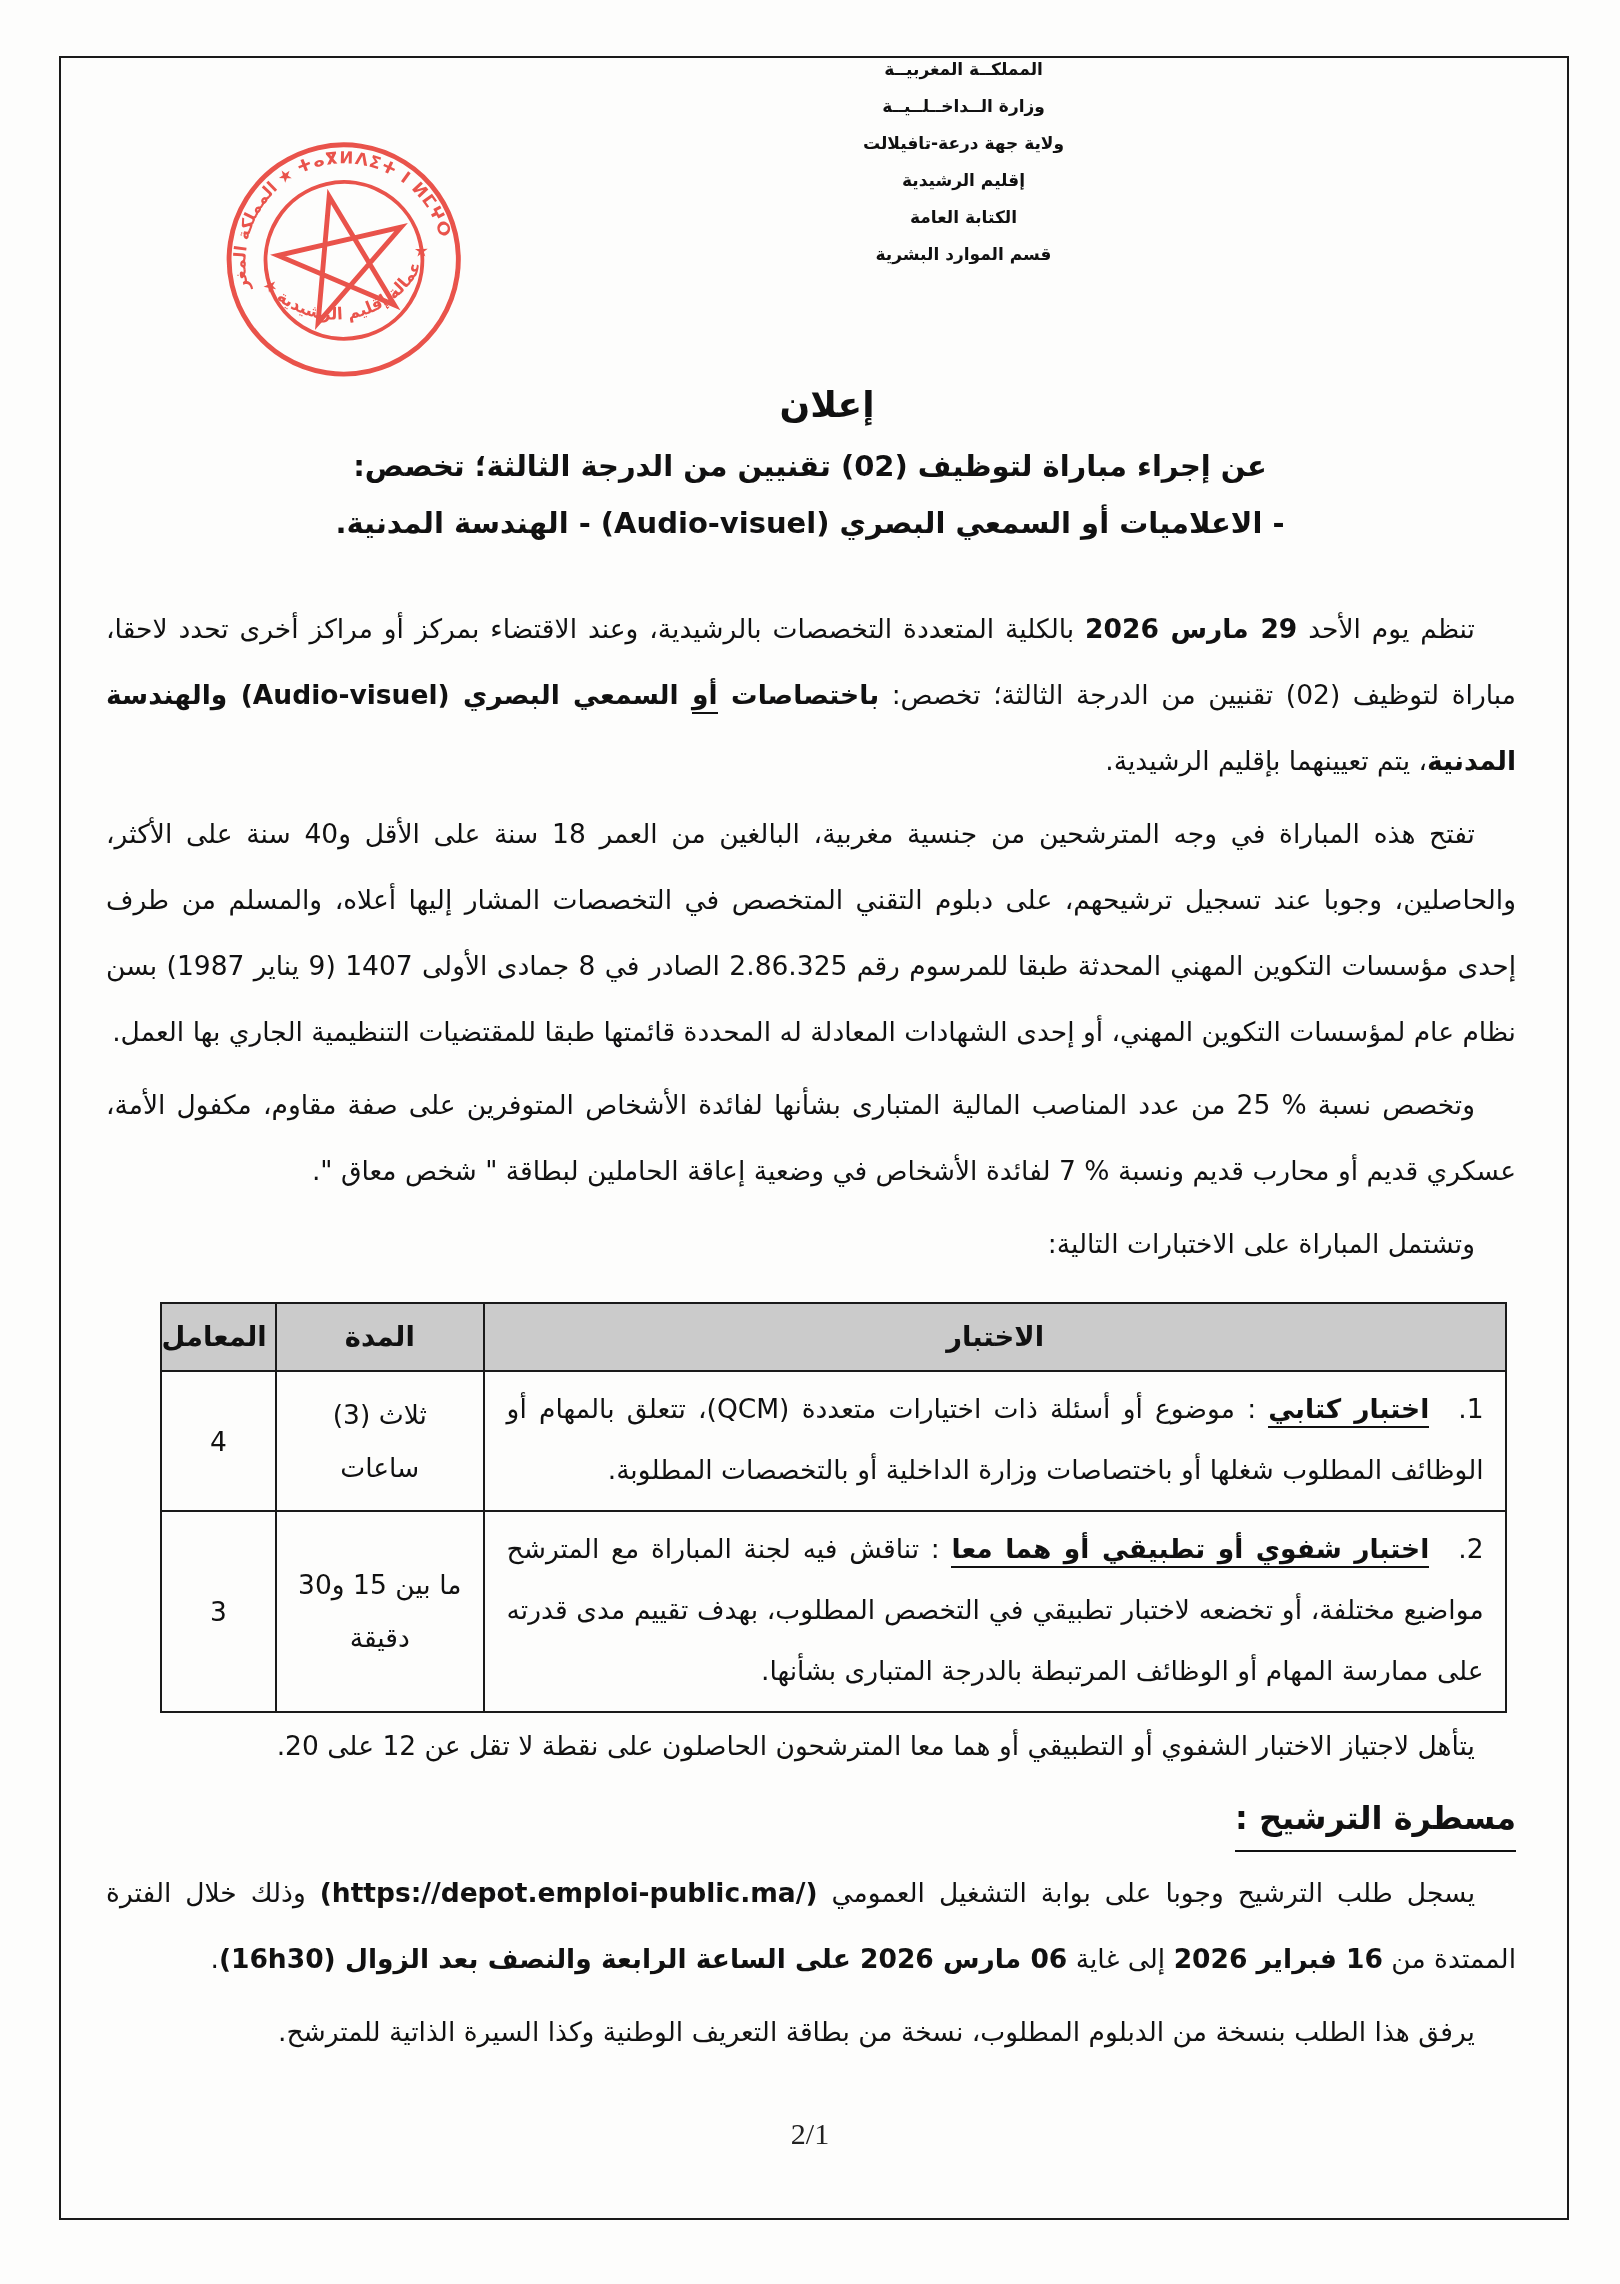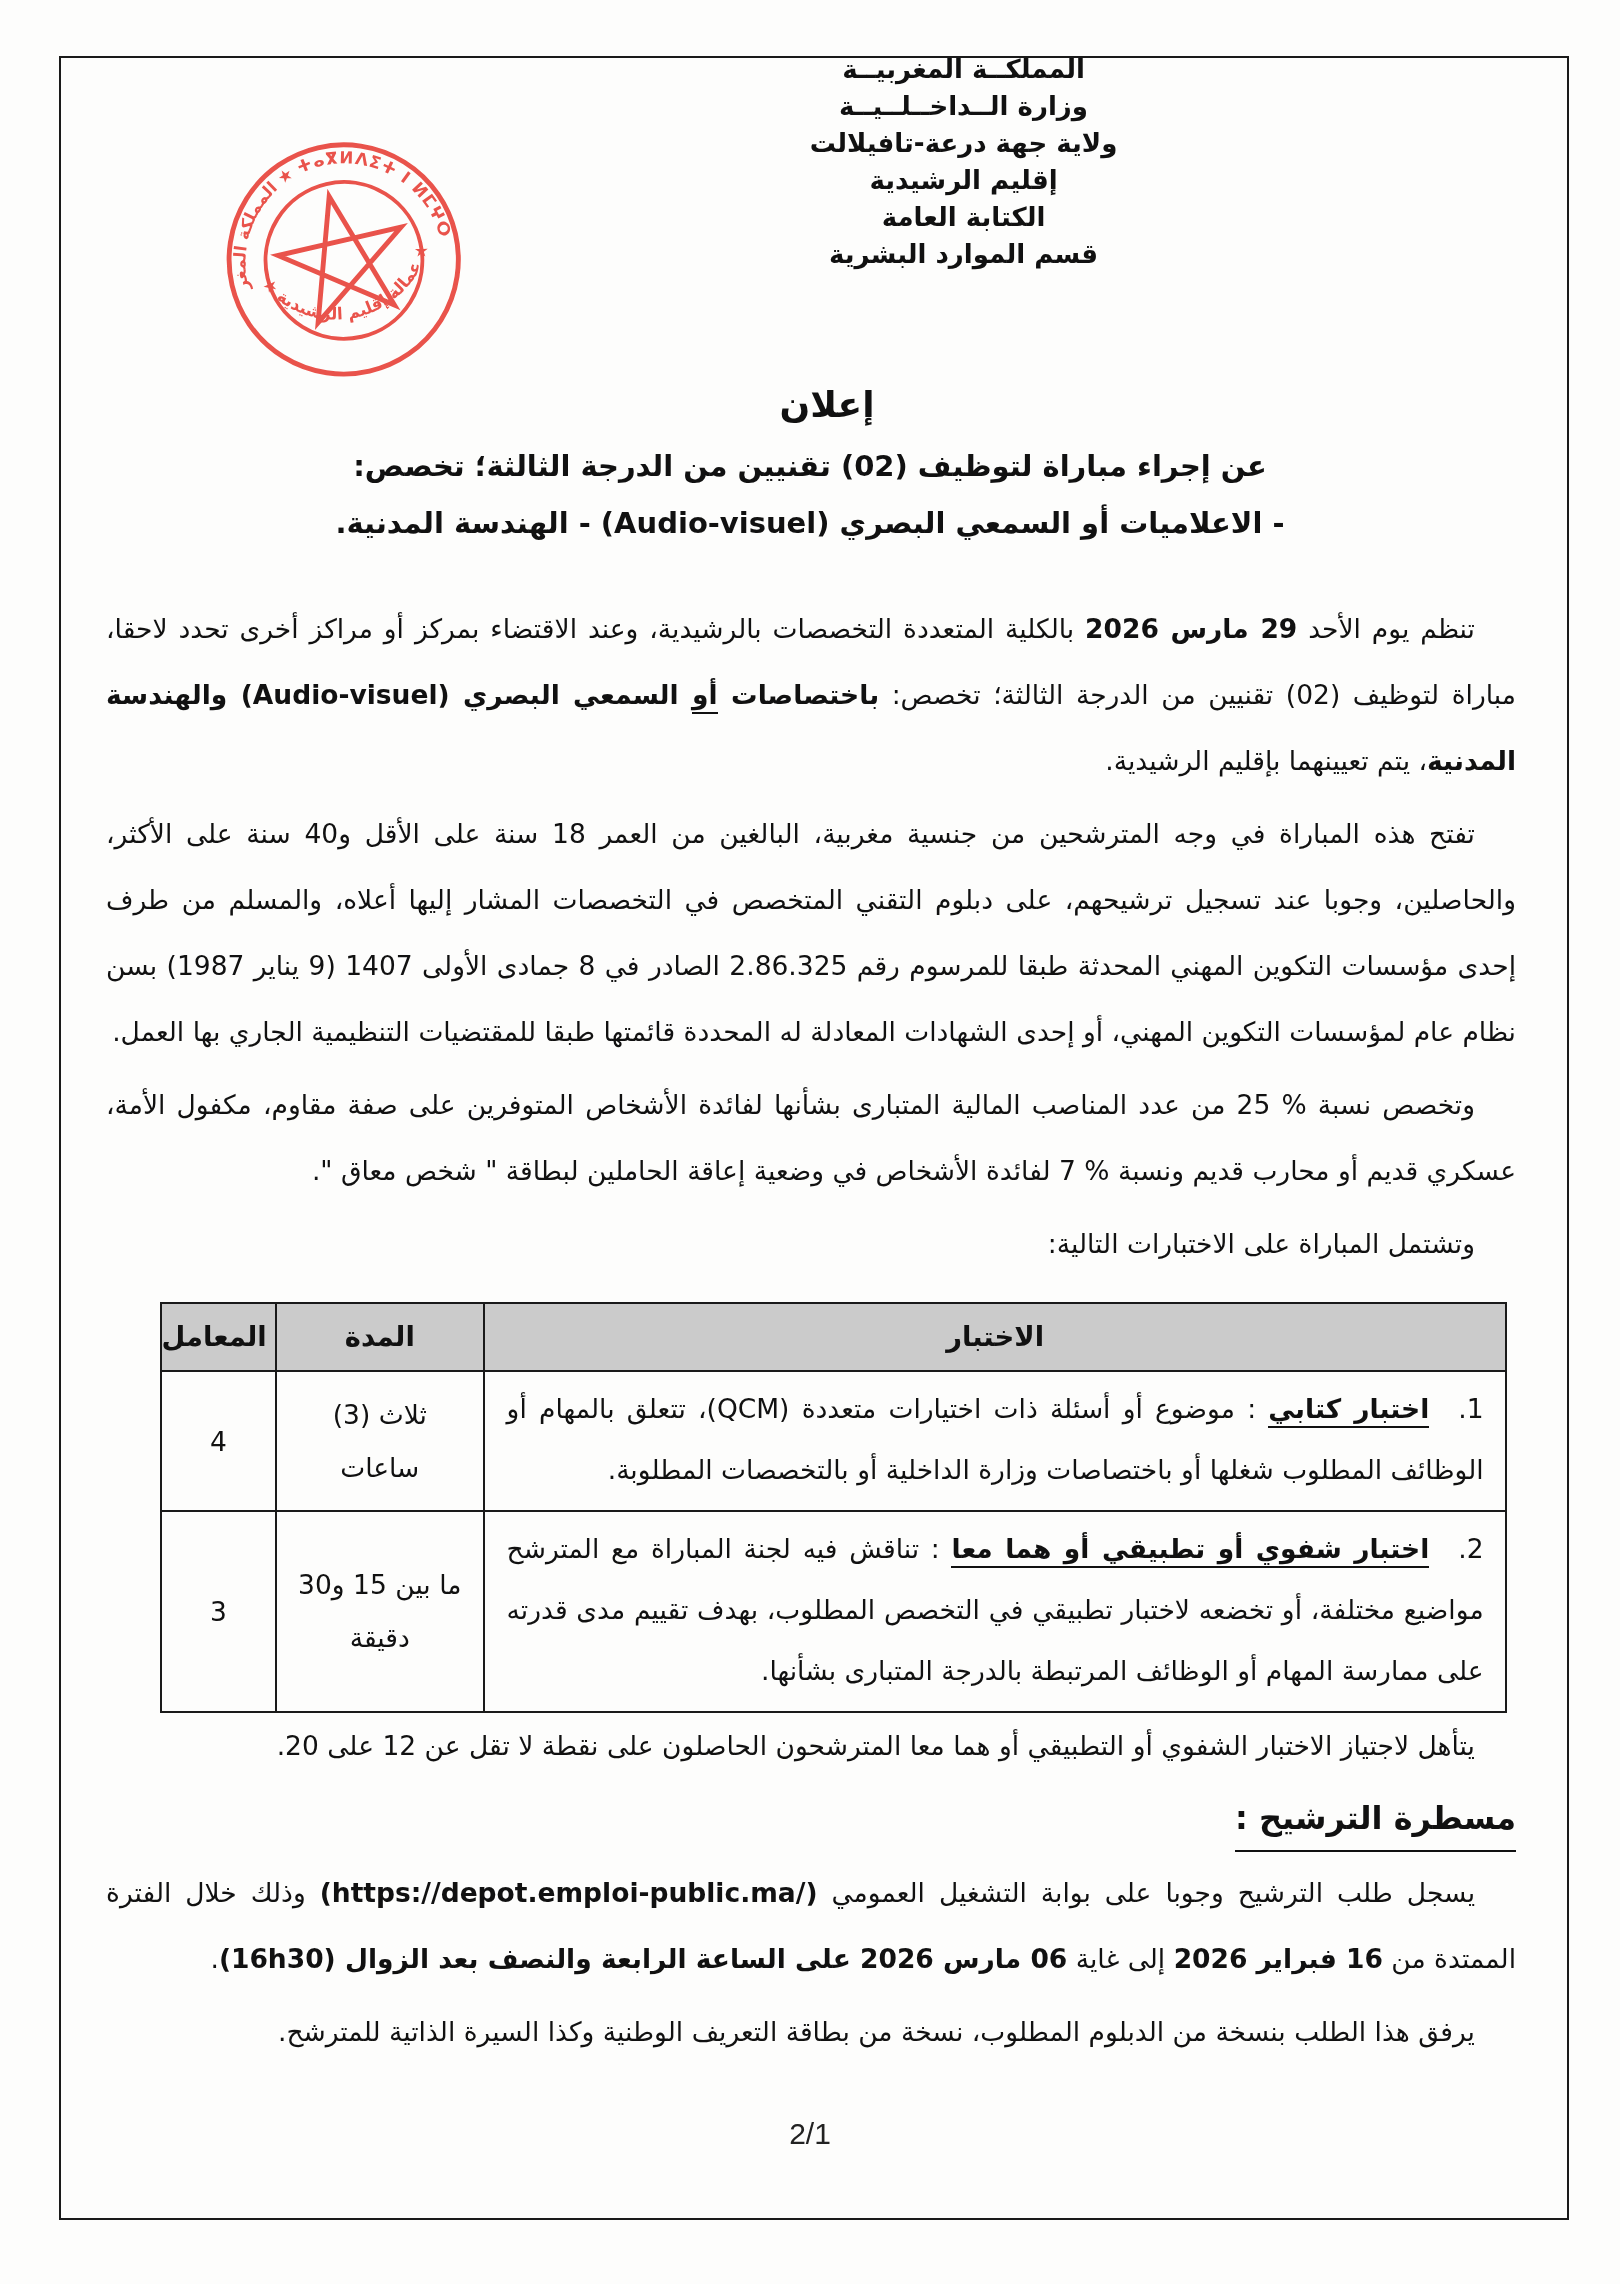--- a/index.html
+++ b/index.html
@@ -13,21 +13,21 @@
   }
   .frame{
     position:absolute;left:59px;top:56px;
     width:1506px;height:2160px;
     border:2.9px solid #1a1a1a;
   }
   
   .letterhead{
     position:absolute;top:51px;right:343px;width:627px;
     direction:rtl;text-align:center;
-    font-weight:bold;font-size:26px;line-height:37px;
+    font-weight:bold;font-size:17px;line-height:37px;
   }
   .letterhead div{white-space:nowrap;}
   
   .stamp{
     position:absolute;left:223px;top:135px;width:241px;height:247px;
     transform:rotate(-13deg);
     opacity:.92;
   }
   
   .titleblock{position:absolute;top:384px;left:0;width:100%;text-align:center;direction:rtl;}
@@ -66,21 +66,21 @@
   }
   .proc-heading span{
     font-size:32px;font-weight:bold;
     border-bottom:2.9px solid #111;padding-bottom:13px;
   }
   .ltr{direction:ltr;unicode-bidi:isolate;}
   
   .pagenum{
     position:absolute;top:2117px;left:0;width:100%;
     text-align:center;direction:ltr;
-    font-family:Liberation Sans, sans-serif;font-size:30px;color:#222;
+    font-family:Liberation Serif, serif;font-size:30px;color:#222;
   }
 </style>
 </head>
 <body>
 
 <div class="page">
   <div class="frame"></div>
 
   <div class="letterhead">
     <div>المملكــة المغربيــة</div>

